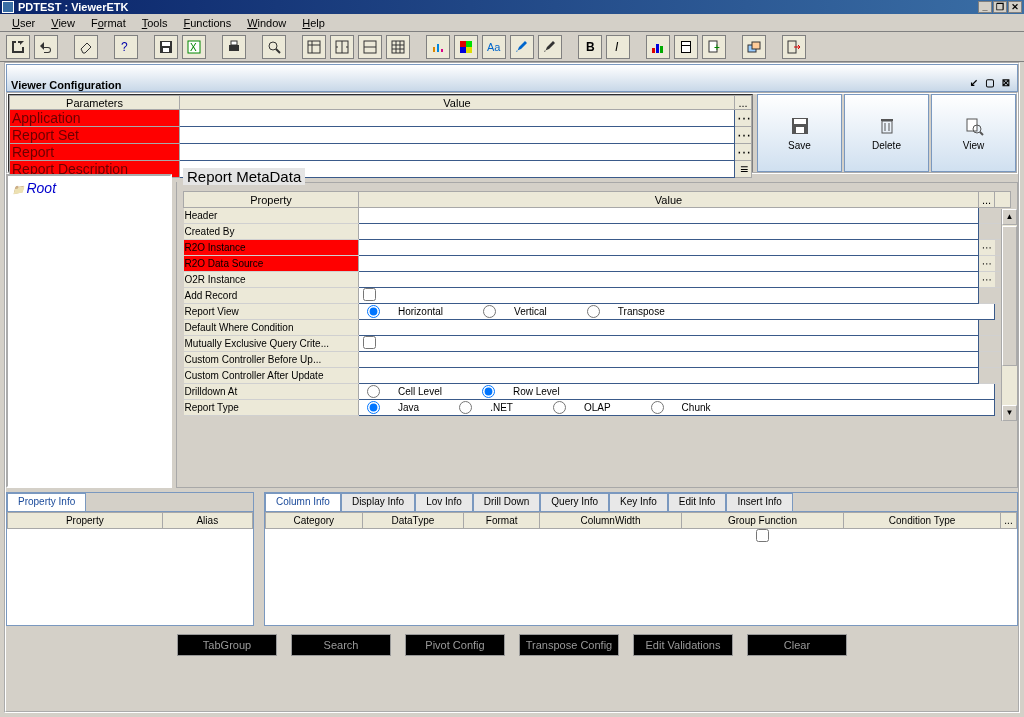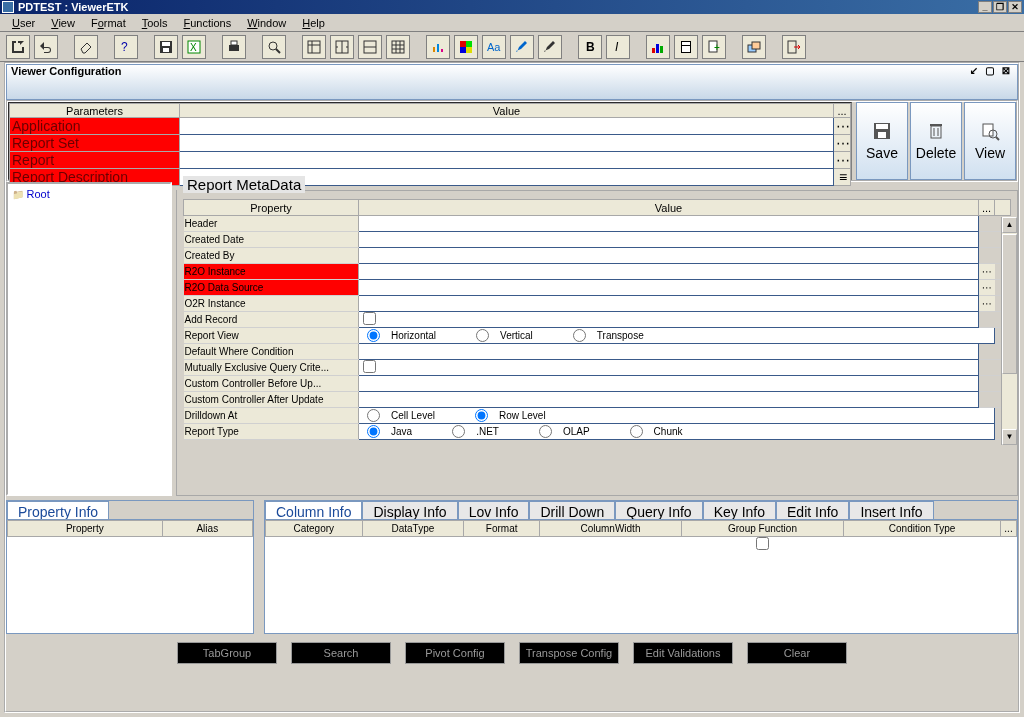--- a/index.html
+++ b/index.html
@@ -14,66 +14,66 @@
 .menubar span { padding: 0 8px; cursor: pointer; }
 .menubar span u { text-decoration: underline; }
 
 .toolbar { background: #d4d0c8; height: 30px; display: flex; align-items: center; padding: 2px 6px; border-bottom: 1px solid #808080; gap: 4px; }
 .tbtn { width: 24px; height: 24px; border: 1px solid #808080; background: #ece9d8; display: flex; align-items: center; justify-content: center; cursor: pointer; }
 .tbtn svg { width: 16px; height: 16px; }
 .tsep { width: 8px; }
 
 .workarea { position: absolute; top: 62px; left: 4px; right: 4px; bottom: 4px; background: #d4d0c8; border: 2px groove #fff; }
 
-.panel-title { background: linear-gradient(to bottom, #fff, #c8d8e8); border: 1px solid #7a98bf; height: 36px; display: flex; align-items: flex-start; padding: 0 4px; font-weight: bold; }
+.panel-title { background: linear-gradient(to bottom, #fff, #c8d8e8); border: 1px solid #7a98bf; height: 28px; display: flex; align-items: flex-end; padding: 0 4px; font-weight: bold; }
 .panel-title .pt-controls { margin-left: auto; display: flex; gap: 2px; }
 .panel-title .pt-controls span { width: 14px; height: 14px; text-align: center; cursor: pointer; font-size: 10px; }
 
 .section { border: 2px groove #fff; margin: 0; background: #d4d0c8; }
 
 
 .param-area { display: flex; height: 78px; }
 .param-table { flex: 1; border: 1px inset #808080; }
 .param-table table { width: 100%; border-collapse: collapse; }
 .param-table th { background: #ece9d8; border: 1px solid #a8a8a8; font-weight: normal; height: 14px; font-size: 11px; }
 .param-table td { height: 15px; border: 1px solid #a8a8a8; font-size: 14px; padding-left: 2px; }
 .param-table td.red { background: #ff0000; color: #6b0000; }
 .param-table td.valcell { background: white; border: 1px solid #3a5a8a; position: relative; }
 .param-table td.picker { width: 16px; background: #ece9d8; text-align: center; cursor: pointer; }
 .sidebuttons { display: flex; gap: 2px; padding-left: 4px; }
-.bigbtn { width: 52px; border: 1px solid #7a98bf; background: linear-gradient(to bottom, #fff, #d0e0f0); display: flex; flex-direction: column; align-items: center; justify-content: center; cursor: pointer; font-size: 14px; }
+.bigbtn { width: 85px; border: 1px solid #7a98bf; background: linear-gradient(to bottom, #fff, #d0e0f0); display: flex; flex-direction: column; align-items: center; justify-content: center; cursor: pointer; font-size: 10px; }
 .bigbtn svg { width: 20px; height: 20px; margin-bottom: 4px; }
 
 .middle { display: flex; height: 314px; }
-.tree { width: 166px; border: 2px inset #fff; background: white; padding: 4px; font-size: 11px; }
+.tree { width: 166px; border: 2px inset #fff; background: white; padding: 4px; font-size: 14px; font-style: italic; }
 .tree .folder { color: #0000cc; }
 .tree .folder::before { content: "📁"; font-size: 10px; filter: grayscale(60%); margin-right: 2px; }
 
 .metadata { flex: 1; border: 1px solid #a8a8a8; margin-left: 4px; position: relative; }
 .metadata legend { font-size: 15px; padding: 0 4px; position: relative; top: -6px; left: 6px; background: #e5e5e5; }
 .meta-content { padding: 0 6px 6px 6px; position: relative; }
 .meta-table { width: 100%; border-collapse: collapse; }
 .meta-table th { background: #ece9d8; border: 1px solid #a8a8a8; font-weight: normal; height: 16px; }
 .meta-table td { height: 16px; border-bottom: 1px solid #d0d0d0; font-size: 10px; }
 .meta-table td.prop { background: #ece9d8; width: 175px; padding-left: 1px; border-right: 1px solid #a8a8a8; }
 .meta-table td.prop.red { background: #ff0000; }
 .meta-table td.val { background: white; border: 1px solid #3a5a8a; padding-left: 4px; }
 .meta-table td.pick { width: 16px; background: #ece9d8; text-align: center; }
 .radio-row { display: flex; gap: 40px; padding-left: 4px; align-items: center; }
-.radio-row label { display: flex; align-items: center; gap: 11px; }
+.radio-row label { display: flex; align-items: center; gap: 18px; }
 .chk { width: 13px; height: 13px; }
 .sbar { position: absolute; right: 0px; top: 18px; bottom: 1px; width: 16px; background: #ece9d8; border-left: 1px solid #a8a8a8; }
 .sbar .arrow { height: 16px; background: #d4d0c8; border: 1px outset #fff; text-align: center; font-size: 8px; line-height: 14px; }
 .sbar .thumb { height: 140px; background: #d4d0c8; border: 1px outset #fff; margin-top: 1px;}
 .sbar .bottom-arrow { position: absolute; bottom: 0; width: 100%; }
 
 .bottom { display: flex; height: 134px; margin-top: 4px; }
 .tabpanel { border: 1px solid #7a98bf; background: #d4d0c8; display: flex; flex-direction: column; }
 .tabs { display: flex; height: 18px; }
-.tab { padding: 2px 10px; border: 1px solid #7a98bf; border-bottom: none; background: #e8e8e8; cursor: pointer; font-size: 14px; }
+.tab { padding: 2px 10px; border: 1px solid #7a98bf; border-bottom: none; background: #e8e8e8; cursor: pointer; font-size: 10px; }
 .tab.active { background: white; color: #1a4a9a; }
 .tabbody { flex: 1; background: white; border-top: 1px solid #7a98bf; }
 .tabbody table { width: 100%; border-collapse: collapse; }
 .tabbody th { background: #ece9d8; border: 1px solid #a8a8a8; font-weight: normal; height: 16px; font-size: 10px; }
 
 .footer-btns { display: flex; justify-content: center; gap: 14px; padding: 8px; }
 .fbtn { width: 100px; height: 22px; border: 1px solid #999; background: #000000; color: #999; font-size: 11px; cursor: pointer; }
 </style>
 </head>
 <body>
@@ -346,26 +346,20 @@
             <th style="width:16px">...</th>
             <th style="width:16px"></th>
           </tr>
           <tr>
                 <td class="prop">Header</td>
                 <td class="val"></td>
                 <td></td>
                 <td></td>
               </tr>
           <tr>
-                <td class="prop">Created Date</td>
-                <td class="val"></td>
-                <td></td>
-                <td></td>
-              </tr>
-          <tr>
                 <td class="prop">Created By</td>
                 <td class="val"></td>
                 <td></td>
                 <td></td>
               </tr>
           <tr>
                 <td class="prop red">R2O Instance</td>
                 <td class="val"></td>
                 <td class="pick">⋯</td>
                 <td></td>

